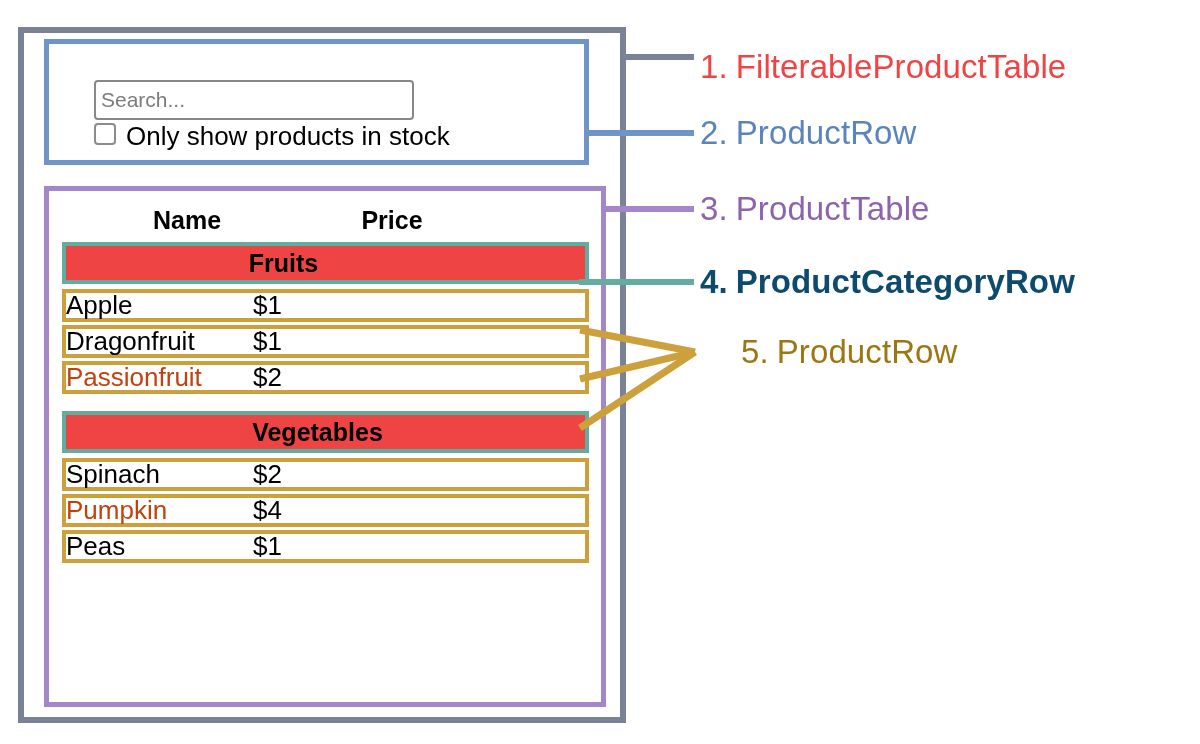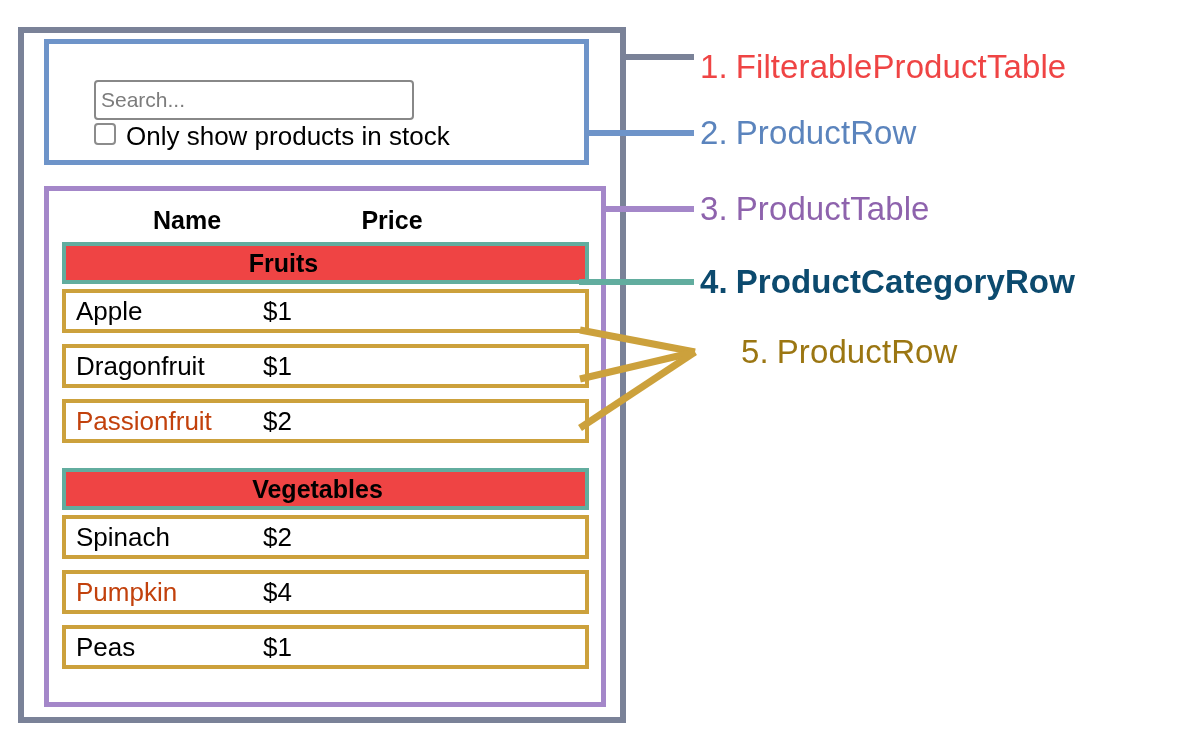--- a/index.html
+++ b/index.html
@@ -138,27 +138,26 @@
     font-size: 25px;
     font-weight: bold;
     color: #000000;
     position: relative;
     left: -42px;
   }
 
   
   .prod-row {
     box-sizing: border-box;
-    height: 44px;
+    height: 33px;
     border: 4px solid #cca13c;
     background: #ffffff;
     display: flex;
     align-items: center;
-    padding-left: 10px;
-    margin-bottom: 11px;
+    margin-bottom: 3px;
   }
   .prod-name {
     width: 187px;
     font-size: 26px;
     color: #000000;
     white-space: nowrap;
   }
   .prod-name.out-of-stock { color: #c2410c; }
   .prod-price {
     font-size: 26px;

